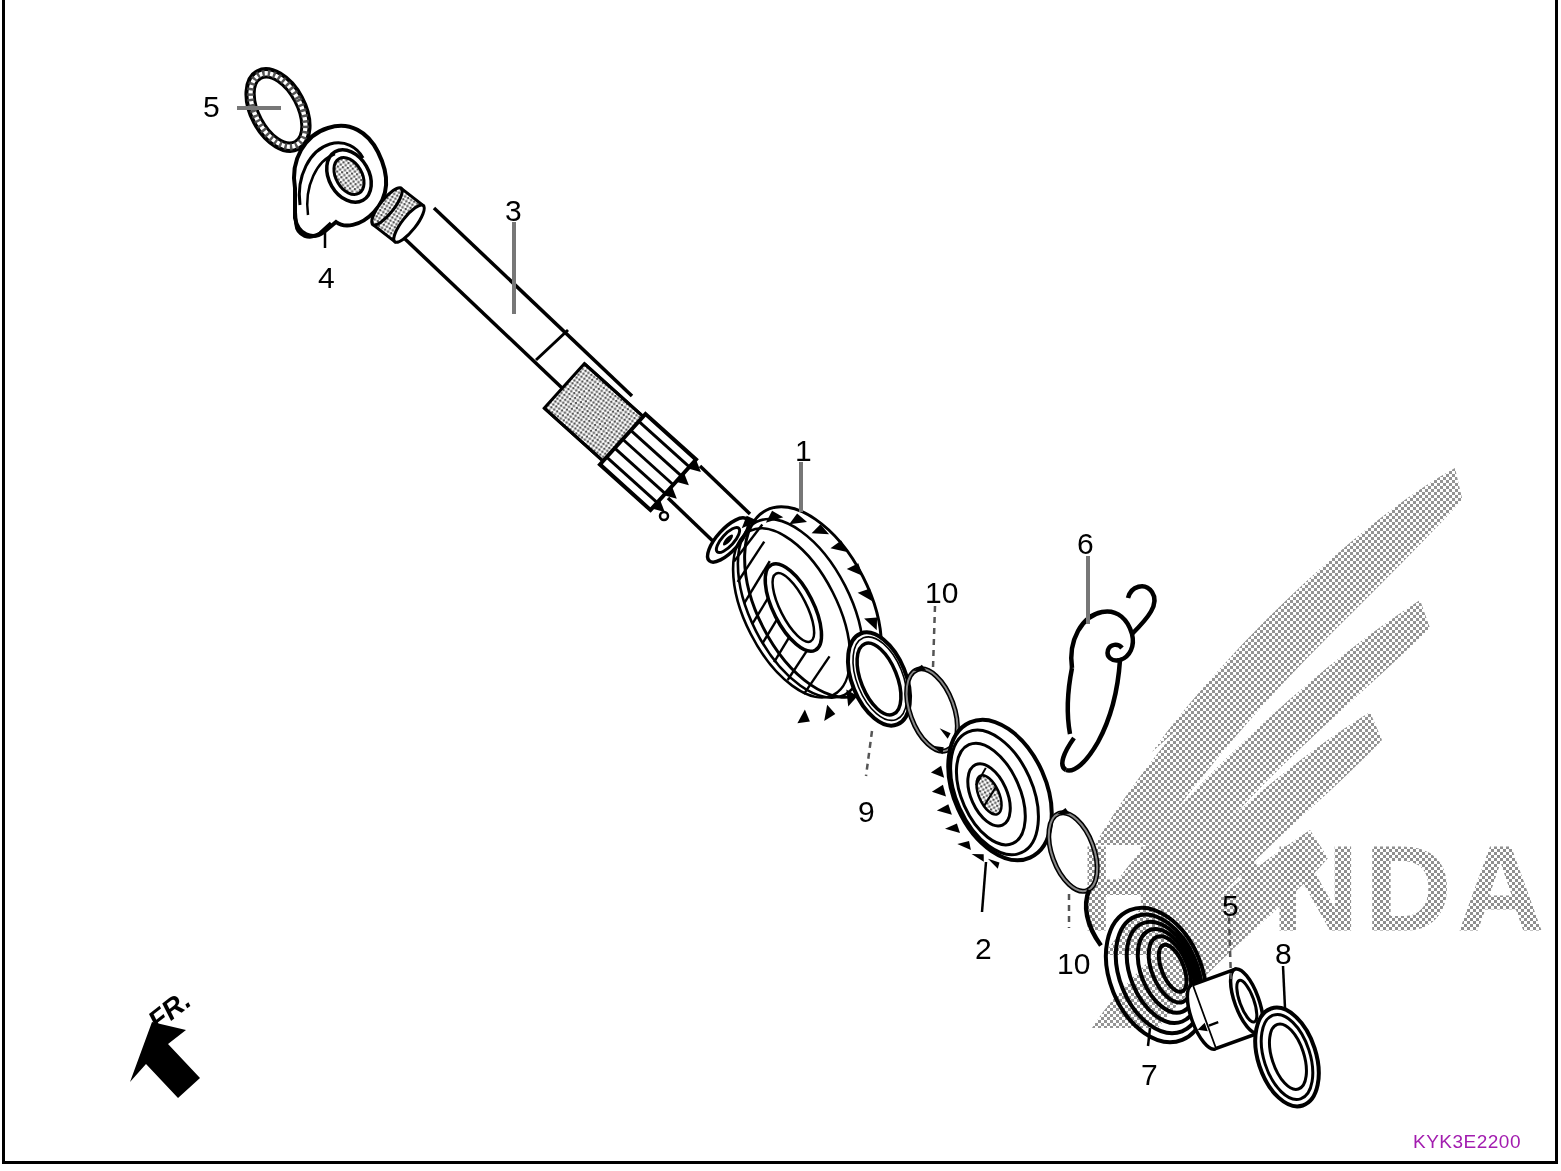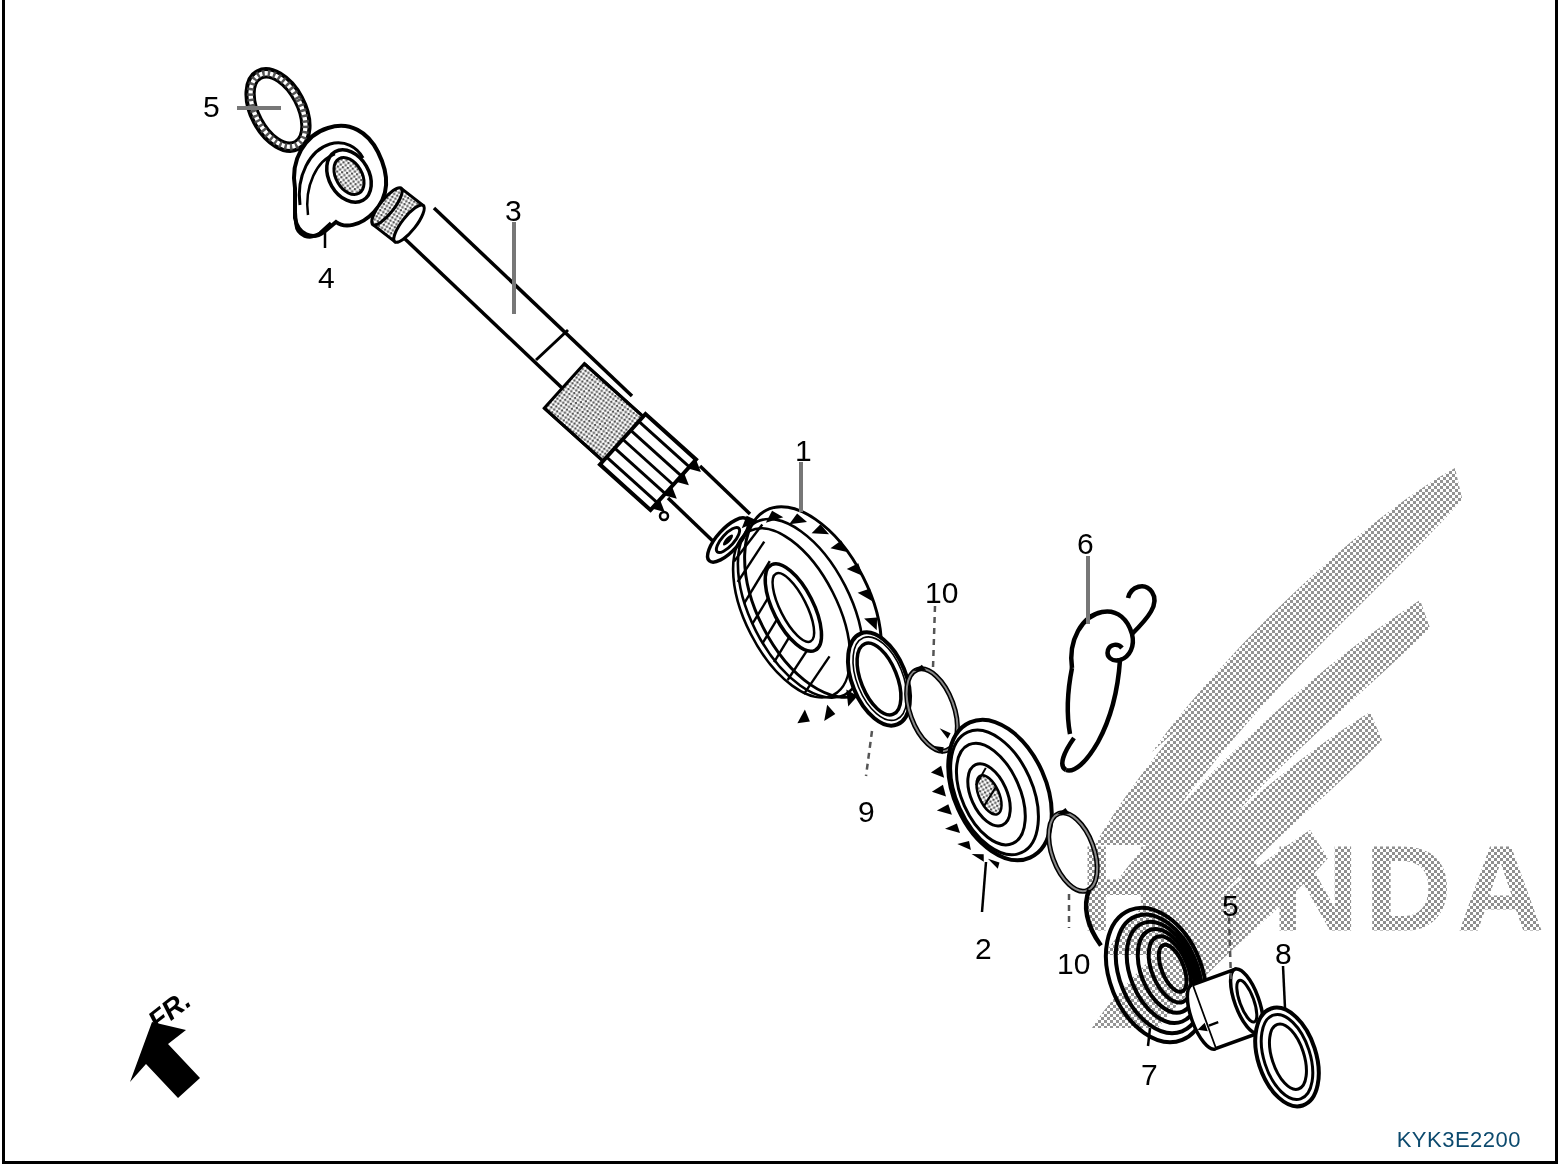--- a/index.html
+++ b/index.html
@@ -27,23 +27,23 @@
     font-size:30px;
     color:#000;
     line-height:1;
     white-space:nowrap;
     user-select:none;
   }
   #partno{
     position:absolute;
     right:40px;bottom:18px;
     font-family:"Liberation Sans",sans-serif;
-    font-size:22px;
+    font-size:19px;
     letter-spacing:0.5px;
-    color:#0c4a6e;
+    color:#a21caf;
   }
   #frlabel{
     position:absolute;
     left:142px;top:1012px;
     font-family:"Liberation Sans",sans-serif;
     font-size:28px;
     font-weight:bold;
     font-style:italic;
     color:#000;
     transform:rotate(-38deg);

